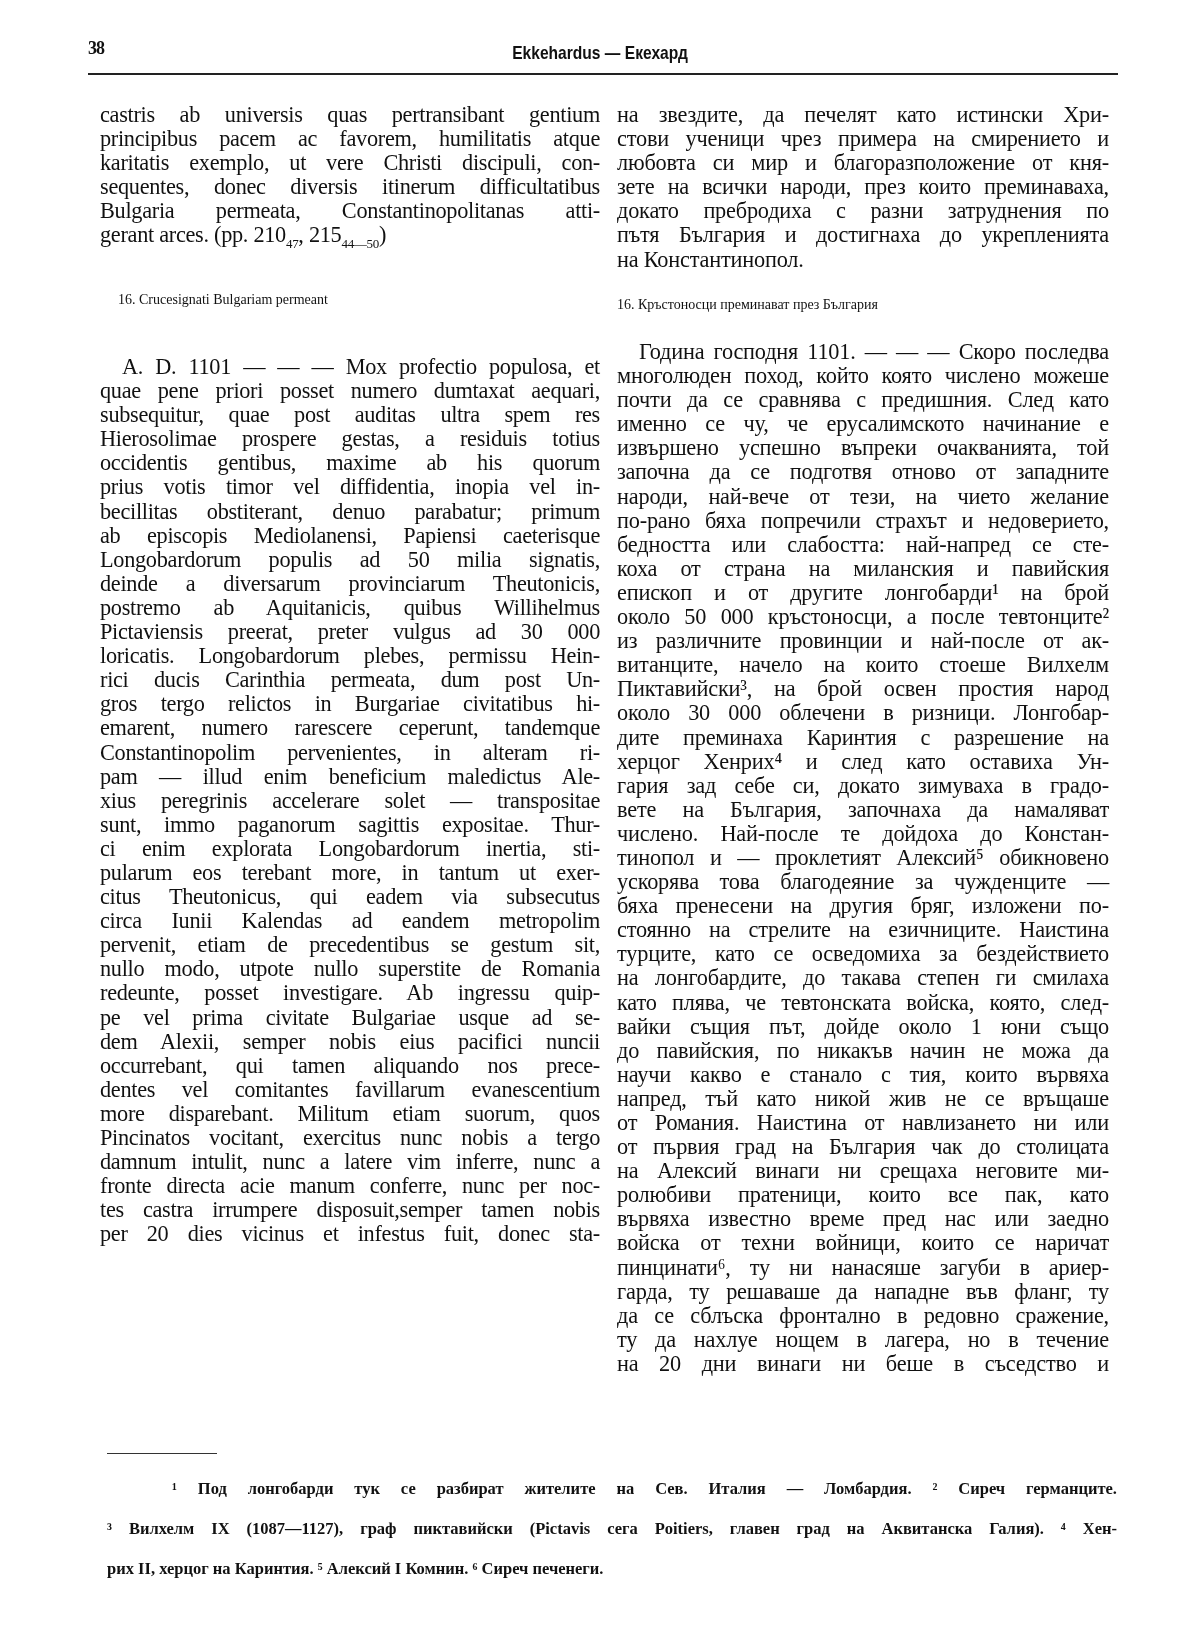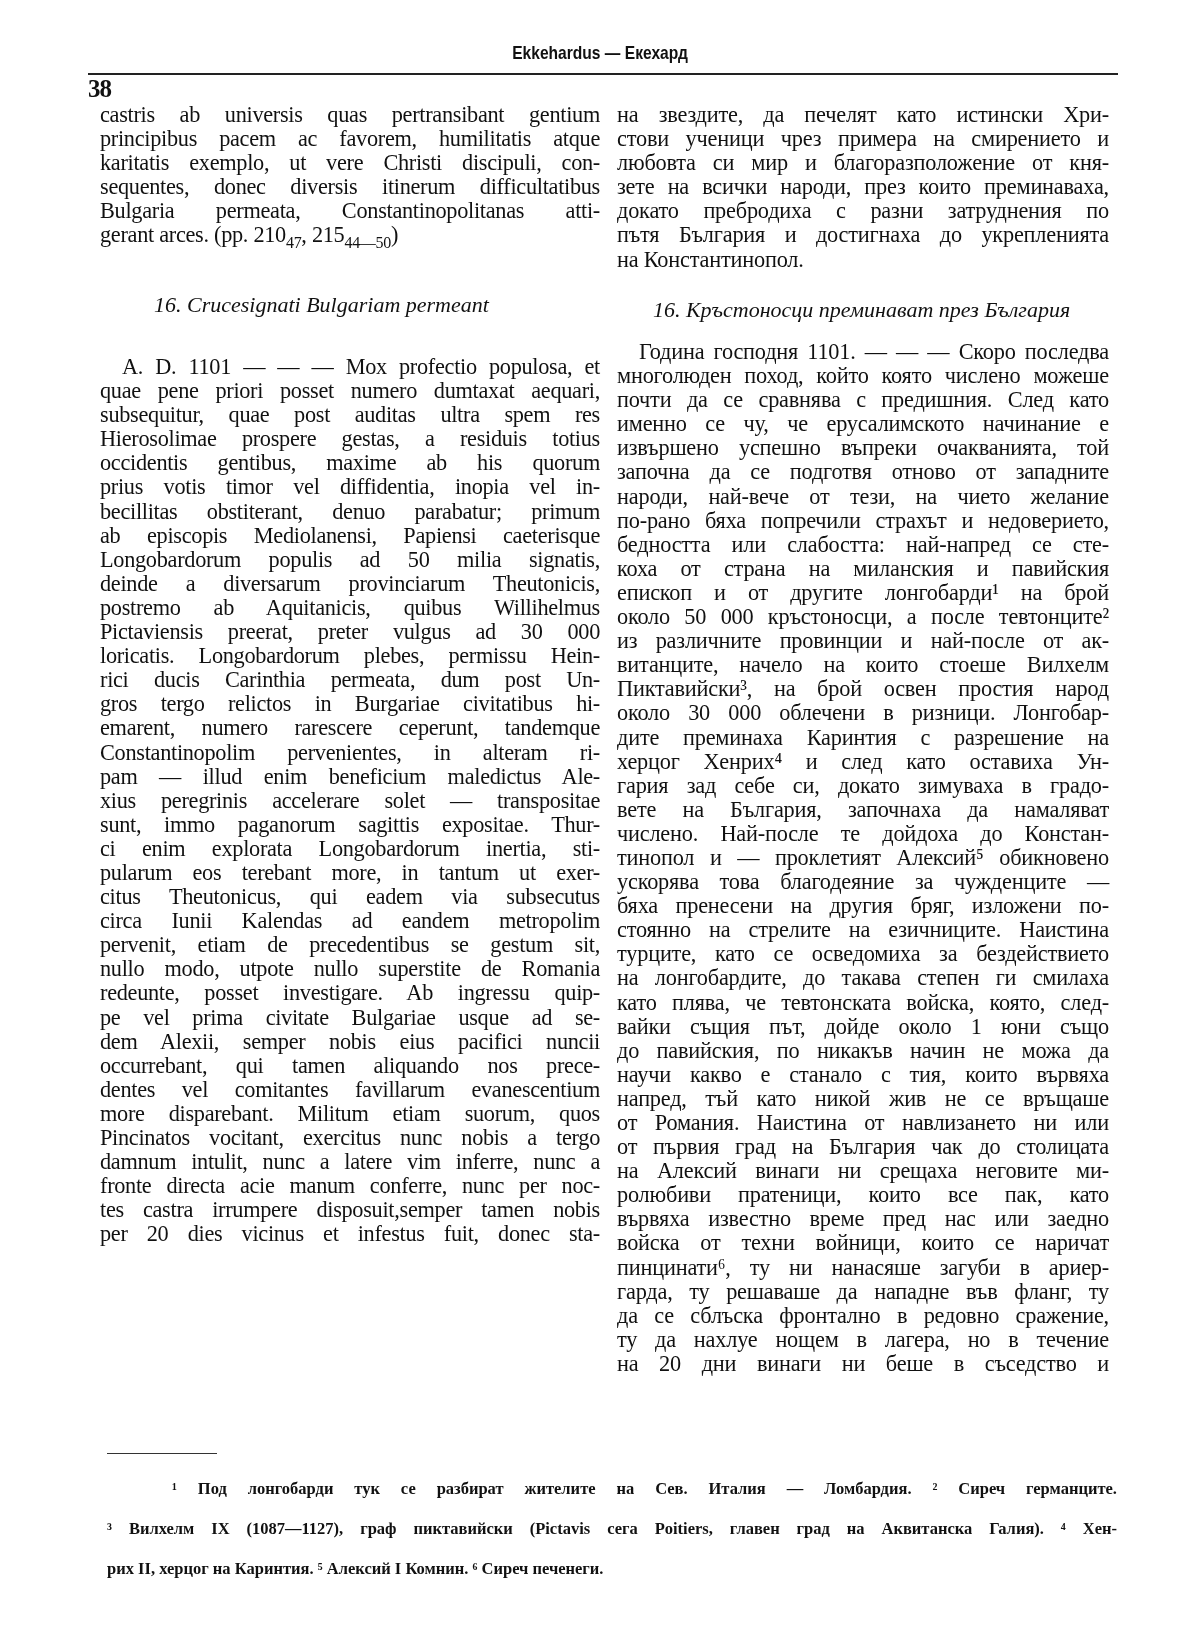--- a/index.html
+++ b/index.html
@@ -1,39 +1,39 @@
 <!DOCTYPE html>
 <html><head>
   <meta charset="utf-8">
   <style>
     html, body { margin: 0; padding: 0; background: #ffffff; }
     body { width: 1200px; height: 1638px; position: relative; overflow: hidden; color: #111111;
            font-family: "Liberation Serif", "DejaVu Serif", serif; }
-    .page-number { position: absolute; left: 88px; top: 38px; font-size: 25px; font-weight: bold; letter-spacing: -1px; margin-top: 37px; }
+    .page-number { position: absolute; left: 88px; top: 38px; font-size: 18px; font-weight: bold; letter-spacing: -1px; }
     .running-head { position: absolute; left: 0; width: 1200px; top: 42px; text-align: center; font-size: 19px; font-weight: bold;
                     font-family: "Liberation Sans", "DejaVu Sans", sans-serif; transform: scaleX(0.82); }
     .head-rule { position: absolute; left: 88px; top: 73px; width: 1030px; height: 2px; background: #222; }
     .col { position: absolute; width: 500px; }
     .col-left { left: 100px; }
     .col-right { left: 617px; width: 492px; }
     .para { font-size: 22.3px; line-height: 24.1px; text-align: justify; margin: 0; }
     .para .ln { display: block; text-align: justify; text-align-last: justify; white-space: nowrap; height: 24.1px; }
     .para .ln.last { text-align-last: left; }
     .para .ln.indent { padding-left: 22px; }
     .lat { letter-spacing: -0.3px; }
     .bg { letter-spacing: -0.2px; }
-    .section-title { position: absolute; font-style: italic; font-size: 22px; white-space: nowrap; margin-left: 36px; }
+    .section-title { position: absolute; font-size: 14px; white-space: nowrap; }
     .st-left { left: 118px; top: 292px; }
     .st-right { left: 617px; top: 297px; }
     .foot-rule { position: absolute; left: 107px; top: 1453px; width: 110px; height: 1px; background: #333; }
     .footnotes { position: absolute; left: 107px; top: 1458px; width: 1010px; font-size: 16.5px; line-height: 19px; font-weight: bold; }
     .footnotes .fl { display: block; white-space: nowrap; text-align: justify; text-align-last: justify; margin-top: 21px; }
     .footnotes .fl.last { text-align-last: left; }
     .footnotes .fl.indent { padding-left: 65px; }
-    sub { font-size: 16px; line-height: 0; margin-top: 38px; }
+    sub { font-size: 13px; line-height: 0; margin-top: 38px; }
   </style>
 </head>
 <body>
 
 <div class="page-number">38</div>
 <div class="running-head">Ekkehardus — Екехард</div>
 <div class="head-rule"></div>
 
 <div class="col col-left lat" style="top:103px;">
   <div class="para" id="left-cont">

